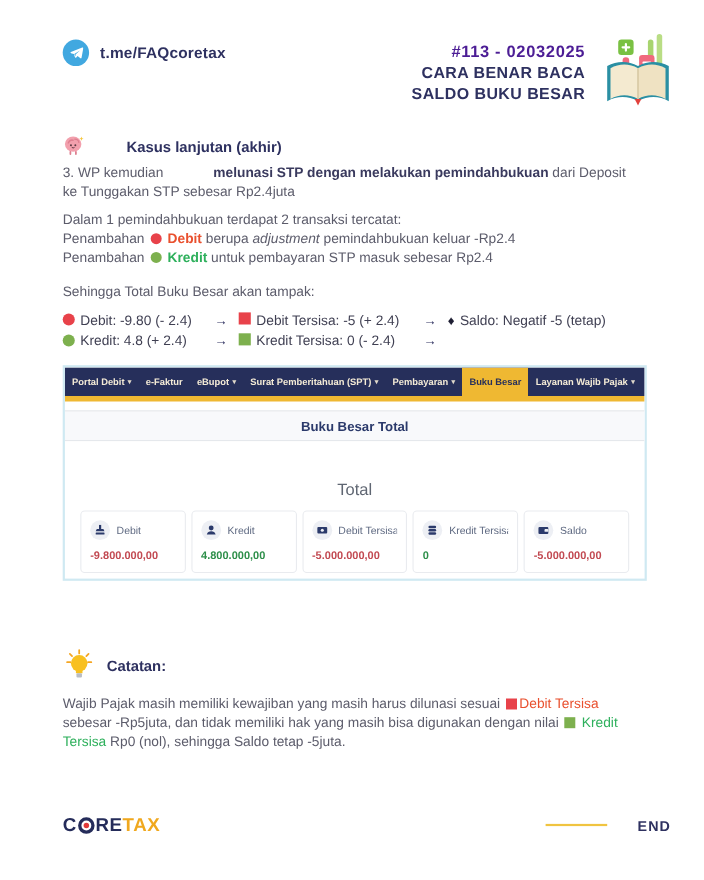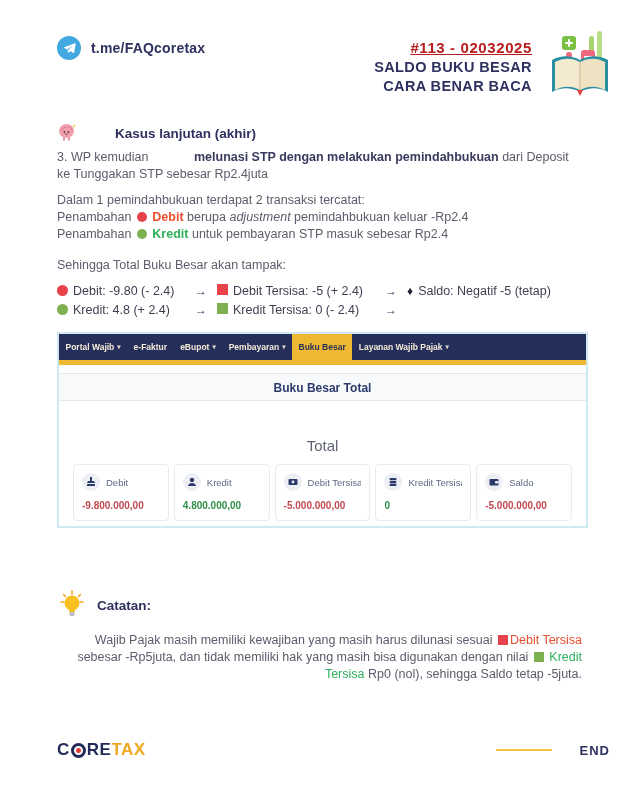--- a/index.html
+++ b/index.html
@@ -5,21 +5,21 @@
   * { margin:0; padding:0; box-sizing:border-box; }
   body { background:#e8e8e8; font-family:"Liberation Sans", sans-serif; }
   .page { position:relative; width:640px; height:800px; background:#ffffff; margin:0 auto; overflow:hidden; }
 
   
   .brand-row { position:absolute; top:36px; left:57px; display:flex; align-items:center; gap:10px; }
   .tg-icon { width:24px; height:24px; border-radius:50%; background:#41a8e0; display:flex; align-items:center; justify-content:center; }
   .brand-text { font-size:14px; font-weight:bold; color:#2e3160; letter-spacing:.2px; }
   .header-right { position:absolute; top:28px; right:26px; display:flex; align-items:center; gap:14px; }
   .title-block { text-align:right; }
-  .issue { font-size:15px; font-weight:bold; color:#b91c1c; letter-spacing:.6px;text-decoration:underline; }
+  .issue { font-size:15px; font-weight:bold; color:#4c1d95; letter-spacing:.6px; }
   .main-title { font-size:14.5px; font-weight:bold; color:#2e3160; letter-spacing:.4px; line-height:1.3; margin-top:2px; }
 
   
   .sec-heading { position:absolute; left:57px; display:flex; align-items:center; gap:10px; }
   .sec-heading .label { font-size:13.5px; font-weight:bold; color:#2e3160; }
   .para { position:absolute; left:57px; width:528px; font-size:12.5px; line-height:17px; color:#5c5c6b; }
   .b-navy { font-weight:bold; color:#3a3a5e;padding-left:42px; }
   .term-red { font-weight:bold; color:#e9502e; }
   .term-green { font-weight:bold; color:#2eb05c; }
   .italic { font-style:italic; }
@@ -86,22 +86,22 @@
           <path d="M14.5 1.5 1.8 6.6c-.7.3-.6 1 .1 1.2l3.2 1 1.2 3.7c.2.6.8.7 1.2.3l1.7-1.7 3.3 2.4c.5.4 1.1.1 1.2-.5l1.9-10.3c.2-.9-.4-1.4-1.1-1.2zM5.6 8.7l6.3-4-4.9 4.6-.2 2.2-1.2-2.8z" fill="#fff"></path>
         </svg>
     </span>
     <span class="brand-text">t.me/FAQcoretax</span>
   </div>
 
   <div class="header-right">
     <div class="title-block">
       <div class="issue">#113 - 02032025</div>
       <div class="main-title">
+        <div>CARA BENAR BACA</div>
         <div>SALDO BUKU BESAR</div>
-        <div>CARA BENAR BACA</div>
       </div>
     </div>
     <span>
       <svg width="68" height="74" viewBox="0 0 68 74">
         <rect x="43" y="8" width="5" height="26" rx="2.5" fill="#a8d46f"></rect>
         <rect x="51" y="3" width="5" height="31" rx="2.5" fill="#b9dd85"></rect>
         <rect x="20" y="24" width="6" height="22" rx="3" fill="#f0697e"></rect>
         <rect x="16" y="8" width="14" height="14" rx="3" fill="#7ac143"></rect>
         <path d="M20 15h6M23 12v6" stroke="#fff" stroke-width="2" stroke-linecap="round"></path>
         <rect x="35" y="22" width="14" height="14" rx="3" fill="#f0697e"></rect>
@@ -176,28 +176,32 @@
       <span class="arrow">→</span>
       <span class="cC">
           <span></span>
         </span>
     </div>
   </div>
 
   <div class="shot">
     <div class="navbar">
       <span class="nav-item">
-          <span>Portal Wajib</span>
+          <span>Portal Debit</span>
           <span class="caret">▾</span>
         </span>
       <span class="nav-item">
           <span>e-Faktur</span>
         </span>
       <span class="nav-item">
           <span>eBupot</span>
+          <span class="caret">▾</span>
+        </span>
+      <span class="nav-item">
+          <span>Surat Pemberitahuan (SPT)</span>
           <span class="caret">▾</span>
         </span>
       <span class="nav-item">
           <span>Pembayaran</span>
           <span class="caret">▾</span>
         </span>
       <span class="nav-item active">
           <span>Buku Besar</span>
         </span>
       <span class="nav-item">
@@ -282,21 +286,21 @@
           <path d="M13 1v3M4.5 4.5l2 2M21.5 4.5l-2 2M2 12h3M21 12h3"></path>
         </g>
         <circle cx="13" cy="13" r="7.5" fill="#f8c020"></circle>
         <path d="M10 20h6v2h-6z" fill="#f8c020"></path>
         <rect x="10.5" y="22" width="5" height="4" rx="1" fill="#b9bdc4"></rect>
       </svg>
     </span>
     <span class="label">Catatan:</span>
   </div>
 
-  <div class="para" style="top:632px; width:525px;text-align:right;">
+  <div class="para" style="top:632px; width:525px;">
     <span>Wajib Pajak masih memiliki kewajiban yang masih harus dilunasi sesuai </span><span class="sq sq-red"></span><span class="term-red" style="font-weight:normal;">Debit Tersisa</span><span> sebesar -Rp5juta, dan tidak memiliki hak yang masih bisa digunakan dengan nilai </span><span class="sq sq-green"></span> <span class="term-green" style="font-weight:normal;">Kredit Tersisa</span><span> Rp0 (nol), sehingga Saldo tetap -5juta.</span>
   </div>
 
   <div class="footer">
     <div class="logo">
       <span class="navy">C</span>
         <span class="logo-o">
           <i></i>
         </span>
         <span class="navy">RE</span>

